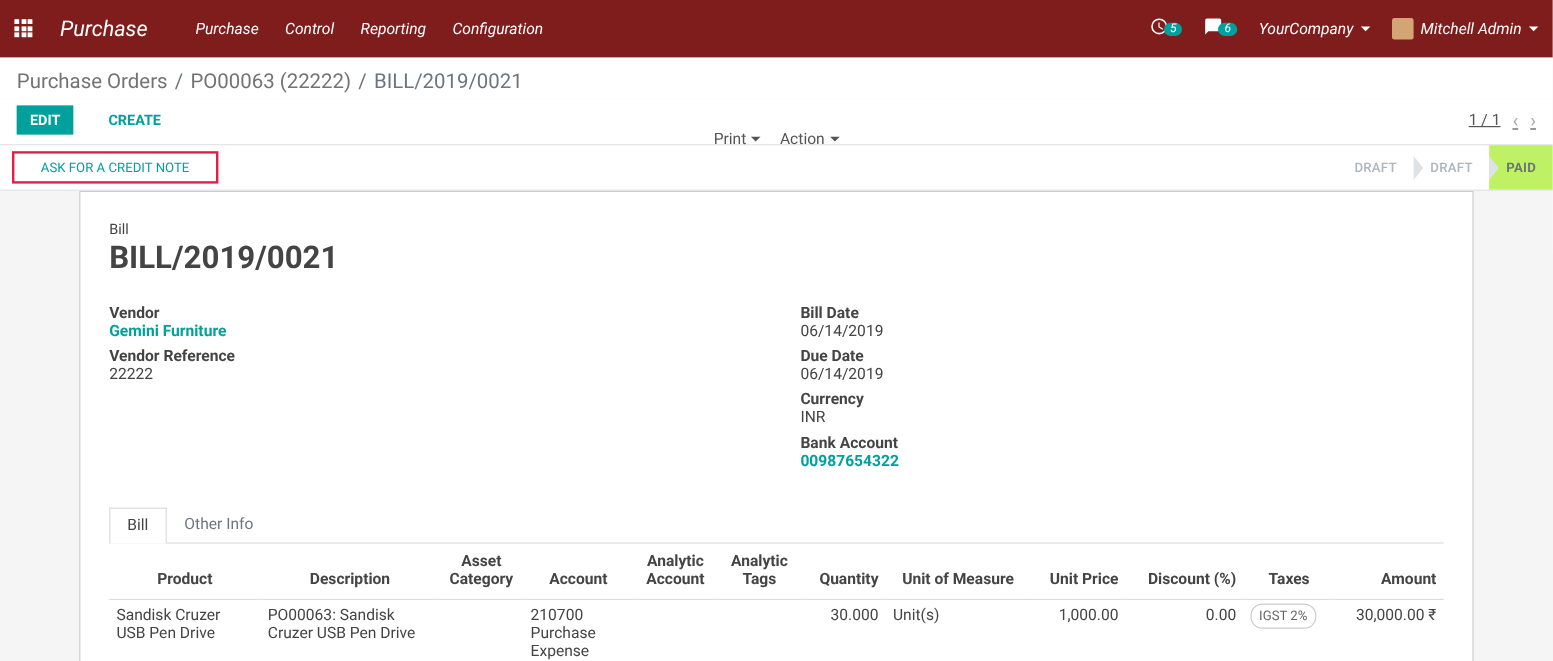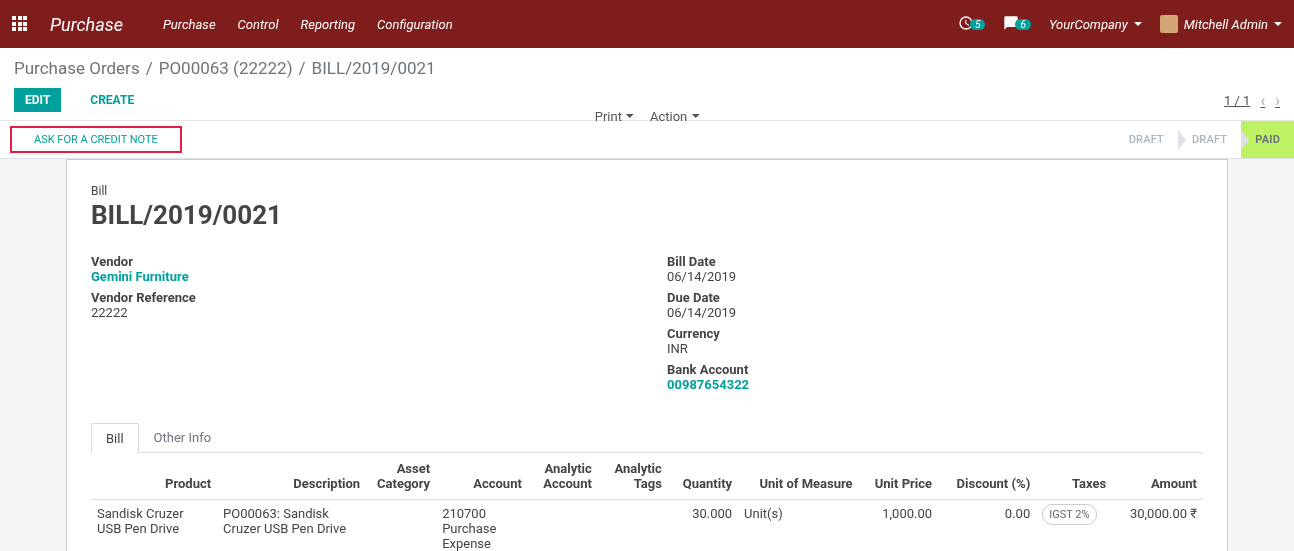--- a/index.html
+++ b/index.html
@@ -342,21 +342,21 @@
   top: 1px;
 }
 
 .o-table {
   width: 100%;
   border-collapse: collapse;
   font-size: 13px;
 }
 
 .o-table th {
-  text-align: right;
+  text-align: center;
   color: #444;
   font-weight: bold;
   padding: 8px 6px;
   border-bottom: 1px solid #ddd;
   vertical-align: bottom;
 }
 
 .o-table th.right, .o-table td.right {
   text-align: right;
 }

